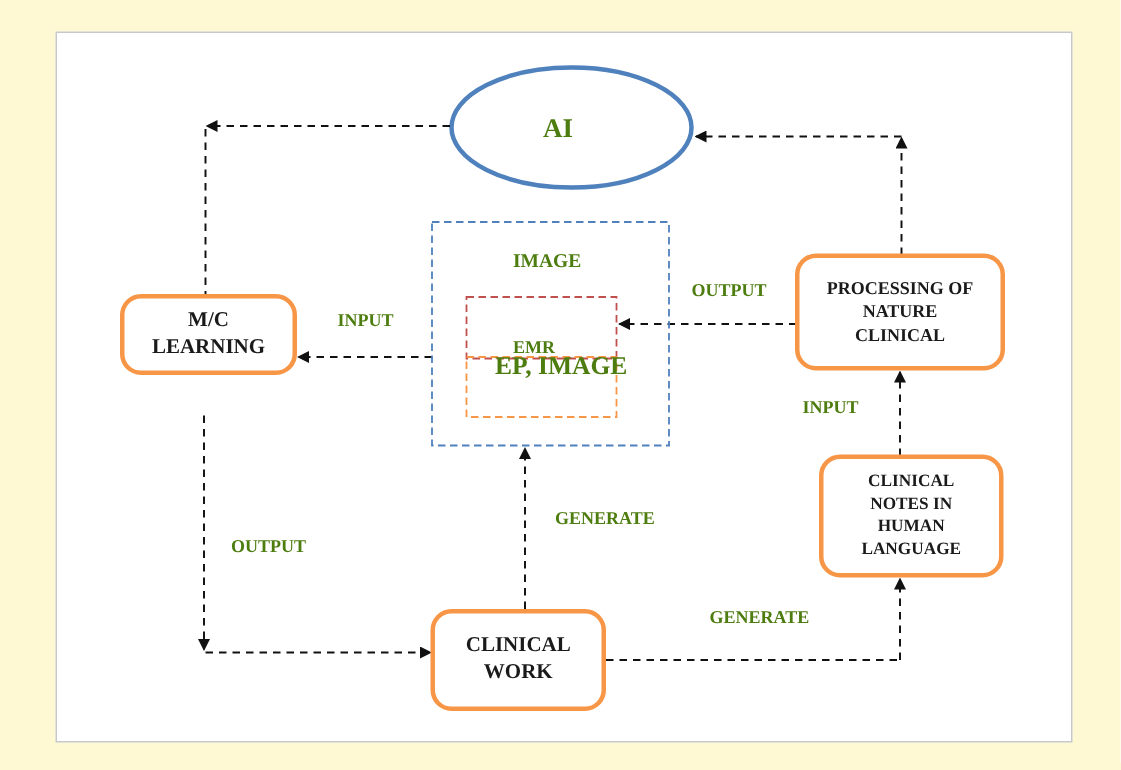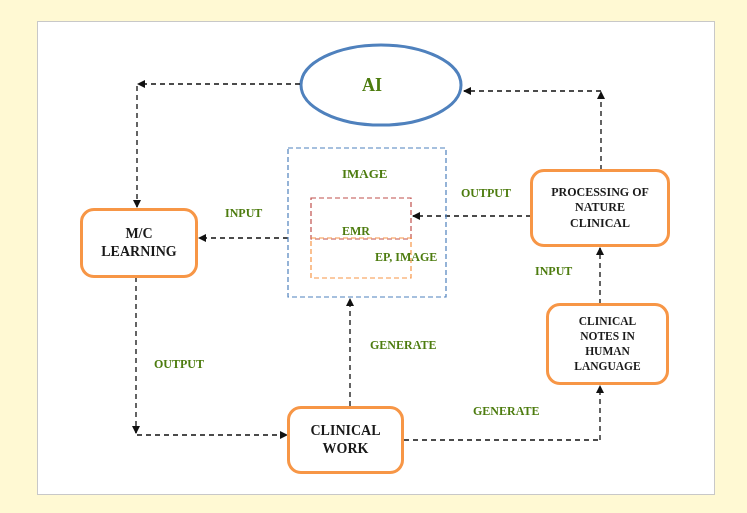--- a/index.html
+++ b/index.html
@@ -78,23 +78,23 @@
 
   <rect x="311" y="198" width="100" height="41" fill="none" stroke="#c0504d" stroke-width="1.2" stroke-dasharray="5,3"></rect>
 
   <rect x="311" y="238" width="100" height="40" fill="none" stroke="#f79646" stroke-width="1.2" stroke-dasharray="5,3"></rect>
 </svg>
 
 <div class="lbl" style="left:362px; top:76px; font-size:18px;">AI</div>
 
 <div class="lbl" style="left:342px; top:167px; font-size:13px;">IMAGE</div>
 <div class="lbl" style="left:342px; top:225px; font-size:12px;">EMR</div>
-<div class="lbl" style="left:330px; top:251px; font-size:12px;margin-left:45px;">EP, IMAGE</div>
+<div class="lbl" style="left:330px; top:235px; font-size:17px;">EP, IMAGE</div>
 
-<div class="box" style="left:80px; top:208px; width:118px; height:70px; font-size:14px;">
+<div class="box" style="left:80px; top:196px; width:118px; height:54px; font-size:14px;">
   <span>M/C
 LEARNING</span>
 </div>
 
 <div class="box" style="left:530px; top:169px; width:140px; height:78px; font-size:12px;">
   <span>PROCESSING OF
 NATURE
 CLINICAL</span>
 </div>
 

